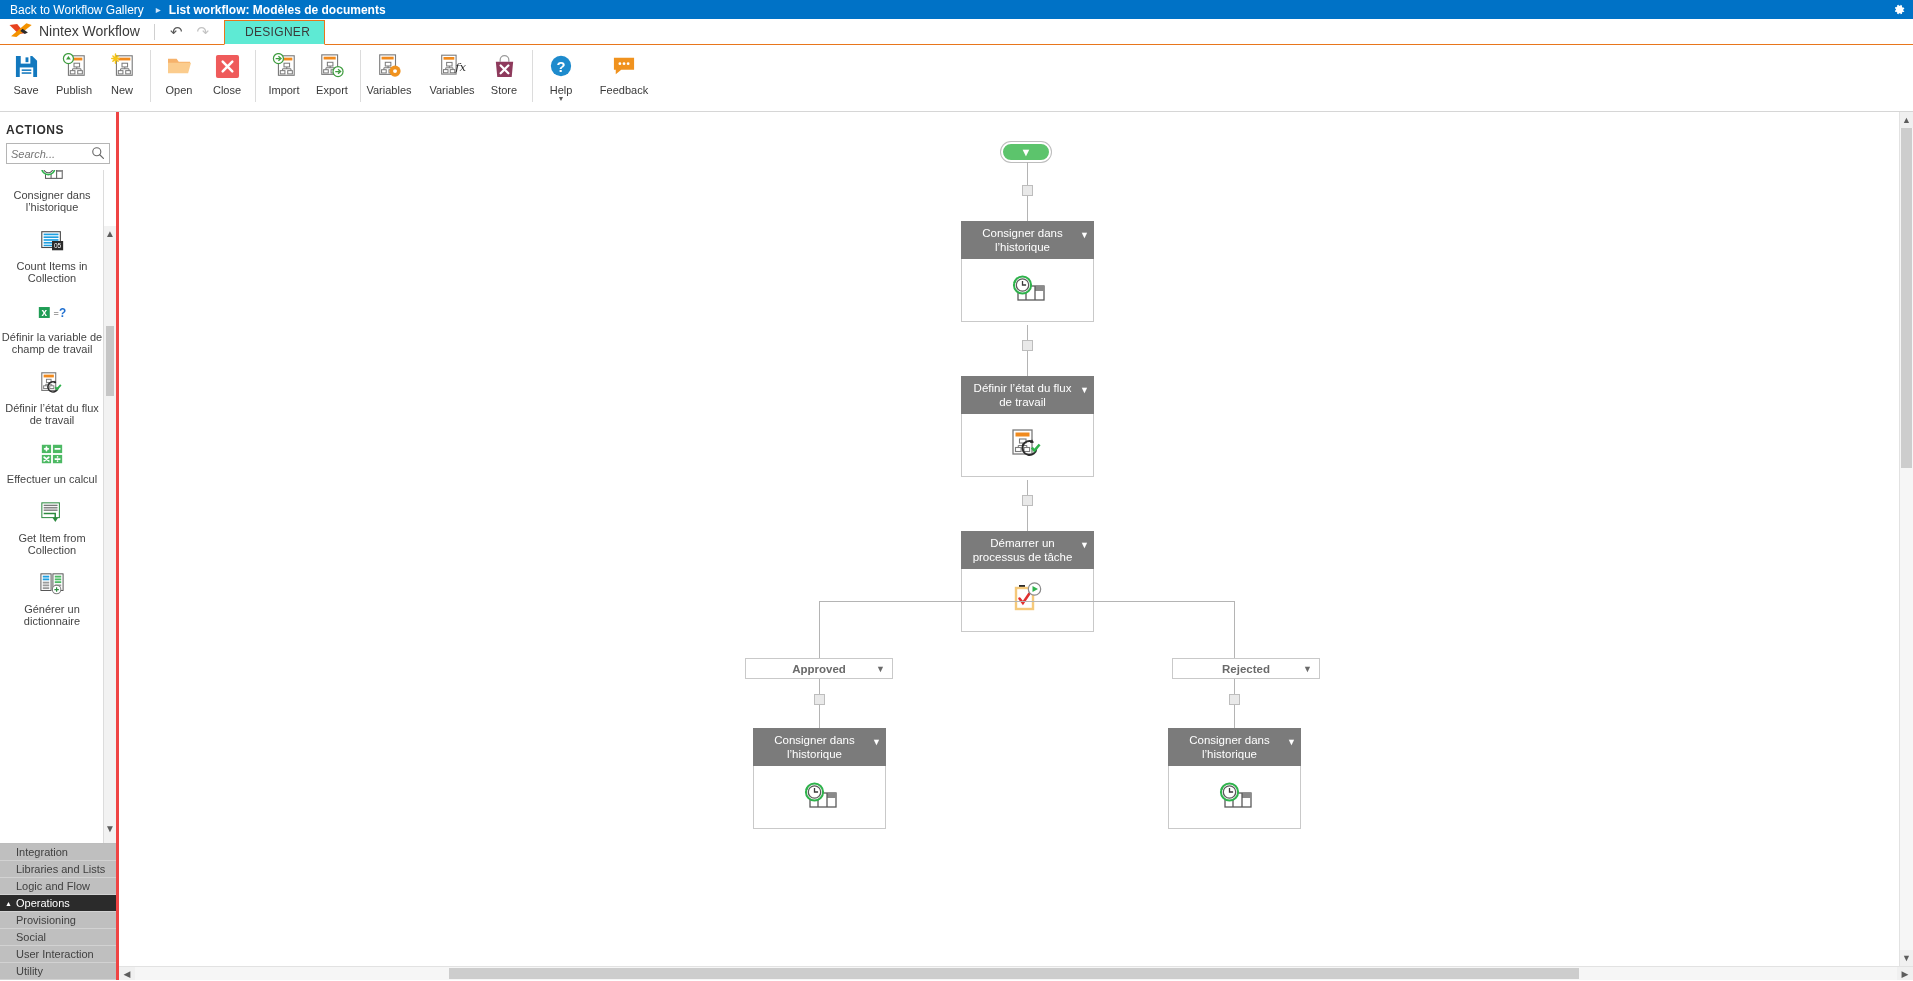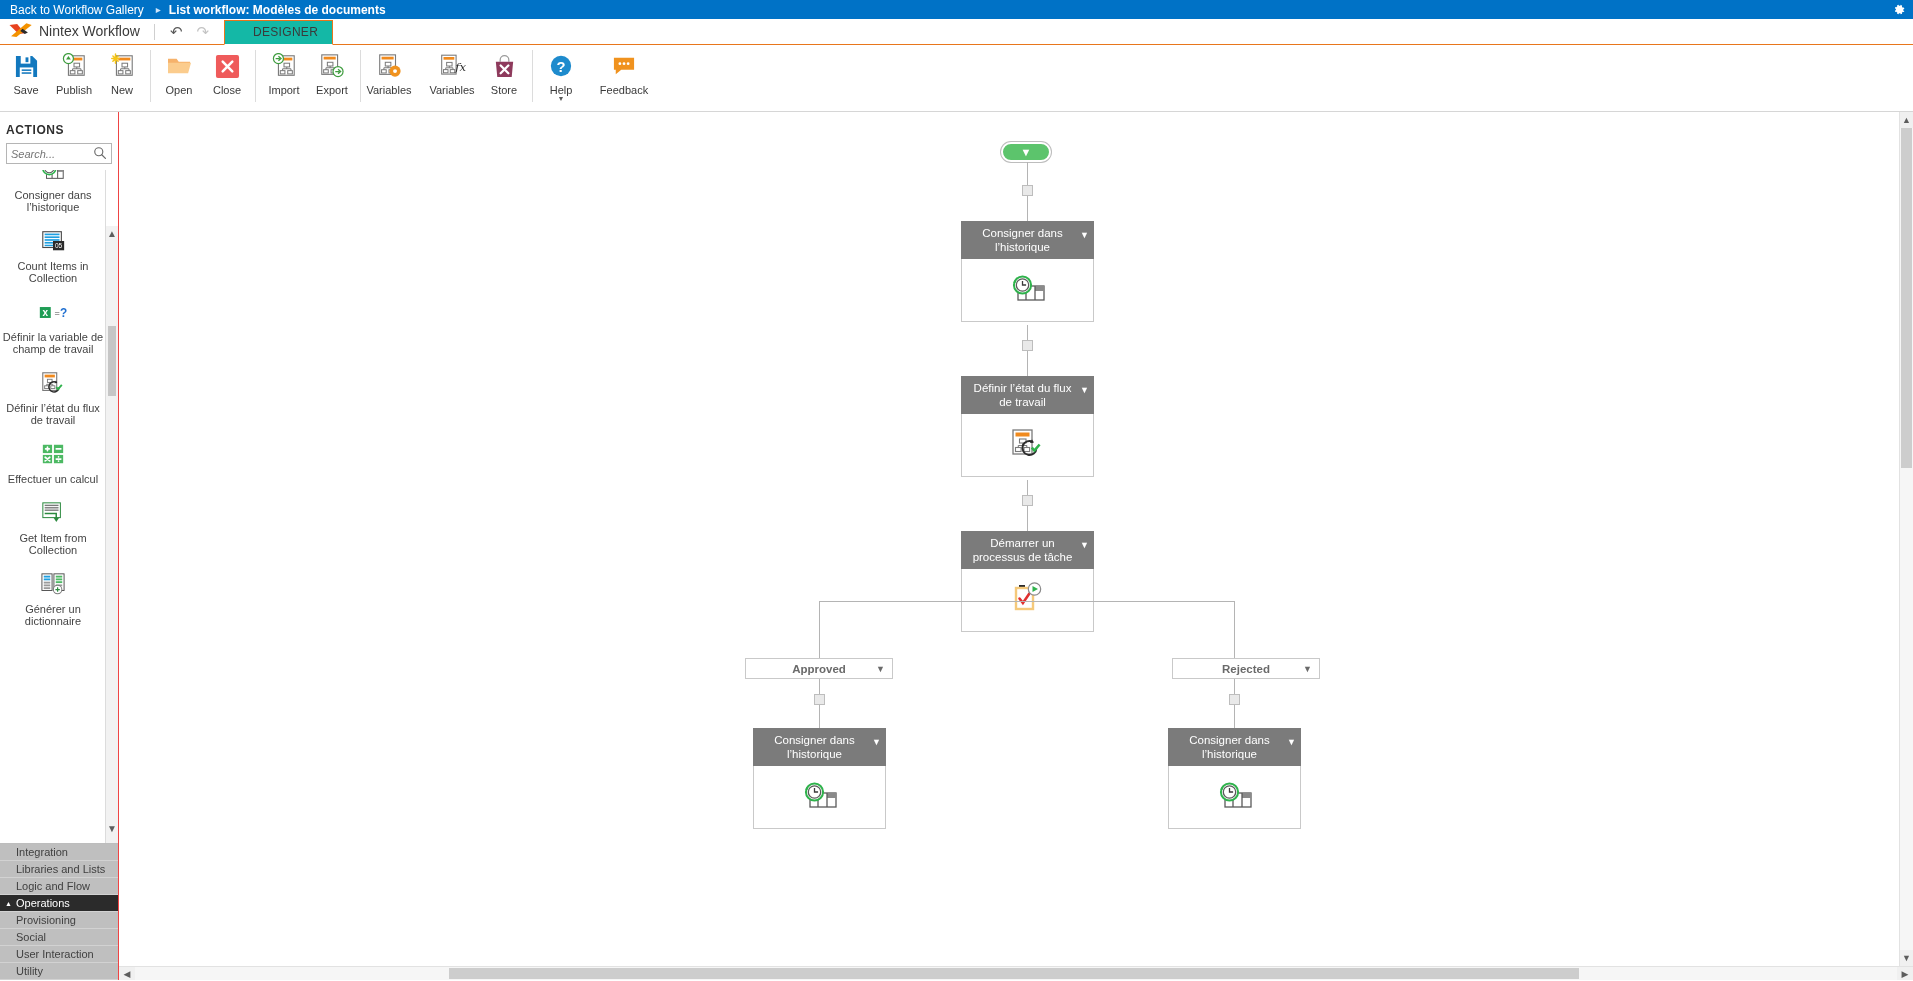--- a/index.html
+++ b/index.html
@@ -44,24 +44,24 @@
   #brand .name { font-size:14px; color:#3a3a3a; }
   .vdiv { width:1px; height:16px; background:#cfcfcf; margin:0 8px 4px 8px; }
   .undo-redo { display:flex; align-items:center; padding-bottom:3px; }
   .undo-redo span { font-size:15px; padding:0 7px; cursor:pointer; }
   .undo { color:#5a5a5a; }
   .redo { color:#c4c4c4; }
   #tabstrip { display:flex; align-items:flex-end; margin-left:8px; }
   .rb-tab {
     font-size: 12px;
     color: #3a3a3a;
-    padding: 4px 14px 5px 28px;
+    padding: 4px 14px 5px 20px;
     border: 1px solid #e8761c;
     border-bottom: 1px solid #ffffff;
-    background: #14b8a6;
+    background: #5eead4;
     position: relative; top: 1px;
     cursor: pointer;
     letter-spacing: .3px;
   }
 
   
   #ribbon {
     height: 67px;
     background: #ffffff;
     border-bottom: 1px solid #d6d6d6;
@@ -83,21 +83,21 @@
   .rb-btn.wide { width:56px;margin-left:11px; }
   .rb-btn .caret { font-size:7px; color:#5a5a5a; line-height:6px; }
 
   
   #main { display:flex; height: calc(981px - 19px - 26px - 68px); }
 
   
   #leftpanel {
     width: 119px;
     background: #ffffff;
-    border-right: 1px solid #ef4444;
+    border-right: 3px solid #ef4444;
     display:flex; flex-direction:column;
     position: relative;
   }
   #actions-title {
     font-size: 12px; font-weight: bold; color:#2f2f2f;
     letter-spacing:.6px;
     padding: 11px 0 6px 6px;
   }
   #search-wrap { padding: 0 6px 6px 6px; position:relative; }
   #search-input {

